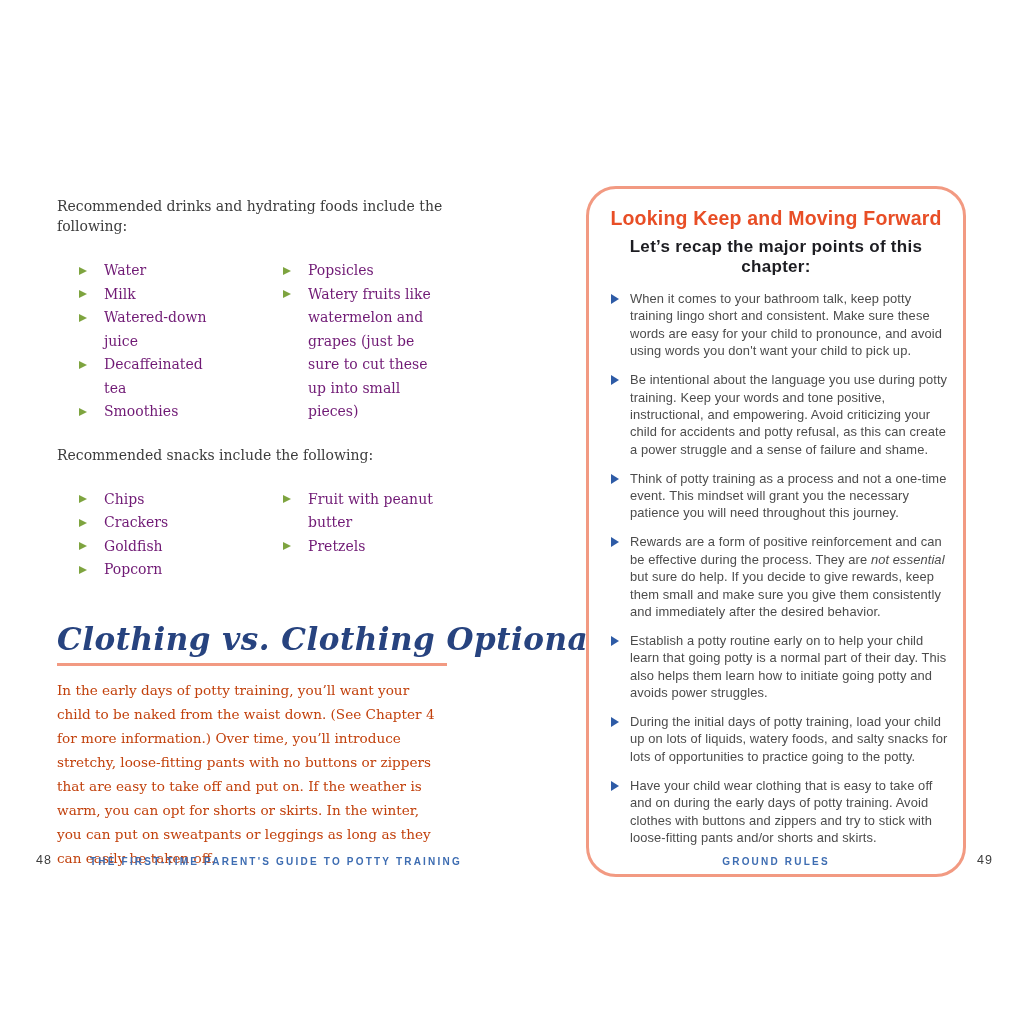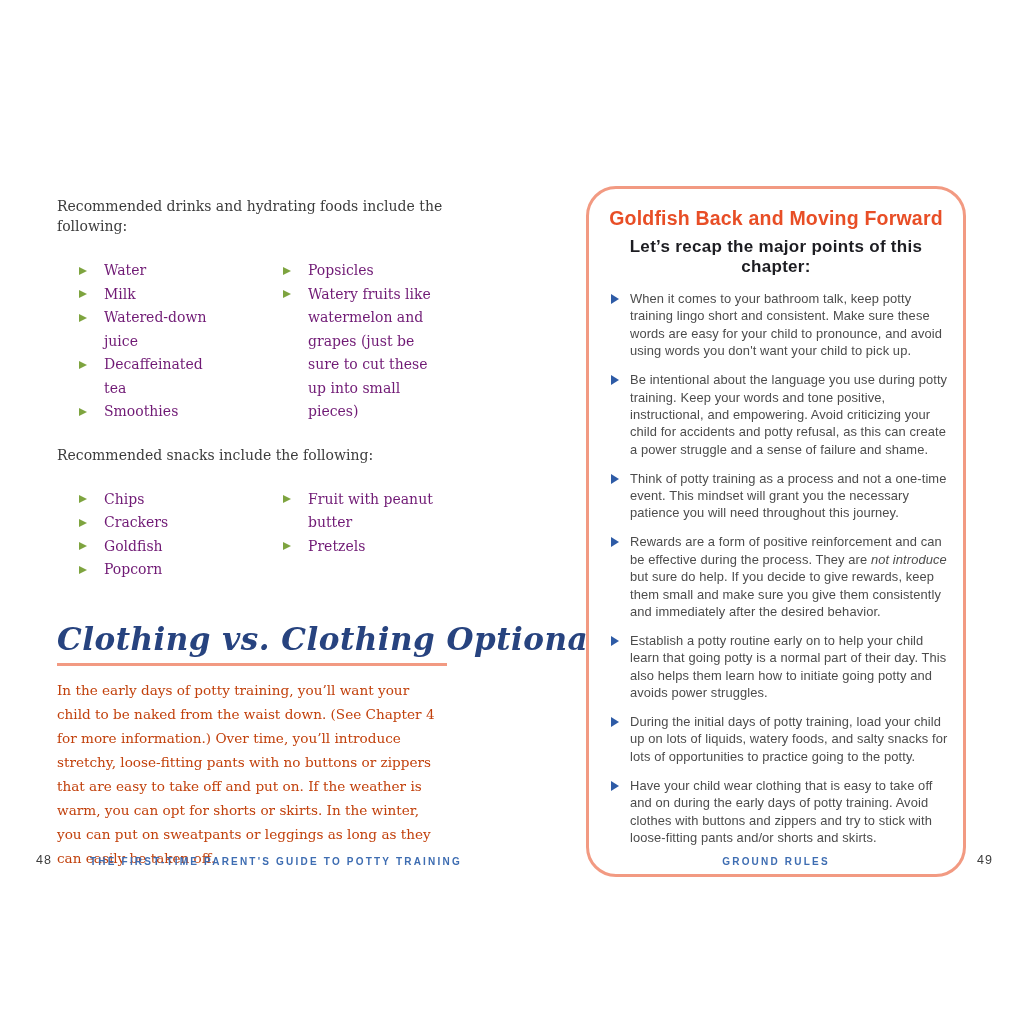--- a/index.html
+++ b/index.html
@@ -220,38 +220,38 @@
   </div>
 
   <h1 class="script-heading">Clothing vs. Clothing Optional</h1>
   <div class="heading-rule"></div>
 
   <p class="body-para">In the early days of potty training, you’ll want your child to be naked from the waist down. (See Chapter 4 for more information.) Over time, you’ll introduce stretchy, loose-fitting pants with no buttons or zippers that are easy to take off and put on. If the weather is warm, you can opt for shorts or skirts. In the winter, you can put on sweatpants or leggings as long as they can easily be taken off.</p>
 
 </div>
 
 <div class="recap-box">
-  <h2 class="recap-title">Goldfish Back and Moving Forward</h2>
+  <h2 class="recap-title">Looking Keep and Moving Forward</h2>
   <p class="recap-subtitle">Let’s recap the major points of this chapter:</p>
 
   <div class="bli">
     <span class="tri-blue"></span>
     <span class="btxt">When it comes to your bathroom talk, keep potty training lingo short and consistent. Make sure these words are easy for your child to pronounce, and avoid using words you don't want your child to pick up.</span>
   </div>
   <div class="bli">
     <span class="tri-blue"></span>
     <span class="btxt">Be intentional about the language you use during potty training. Keep your words and tone positive, instructional, and empowering. Avoid criticizing your child for accidents and potty refusal, as this can create a power struggle and a sense of failure and shame.</span>
   </div>
   <div class="bli">
     <span class="tri-blue"></span>
     <span class="btxt">Think of potty training as a process and not a one-time event. This mindset will grant you the necessary patience you will need throughout this journey.</span>
   </div>
   <div class="bli">
     <span class="tri-blue"></span>
-    <span class="btxt"><span>Rewards are a form of positive reinforcement and can be effective during the process. They are </span><span class="it">not introduce</span><span> but sure do help. If you decide to give rewards, keep them small and make sure you give them consistently and immediately after the desired behavior.</span></span>
+    <span class="btxt"><span>Rewards are a form of positive reinforcement and can be effective during the process. They are </span><span class="it">not essential</span><span> but sure do help. If you decide to give rewards, keep them small and make sure you give them consistently and immediately after the desired behavior.</span></span>
   </div>
   <div class="bli">
     <span class="tri-blue"></span>
     <span class="btxt">Establish a potty routine early on to help your child learn that going potty is a normal part of their day. This also helps them learn how to initiate going potty and avoids power struggles.</span>
   </div>
   <div class="bli">
     <span class="tri-blue"></span>
     <span class="btxt">During the initial days of potty training, load your child up on lots of liquids, watery foods, and salty snacks for lots of opportunities to practice going to the potty.</span>
   </div>
   <div class="bli">

